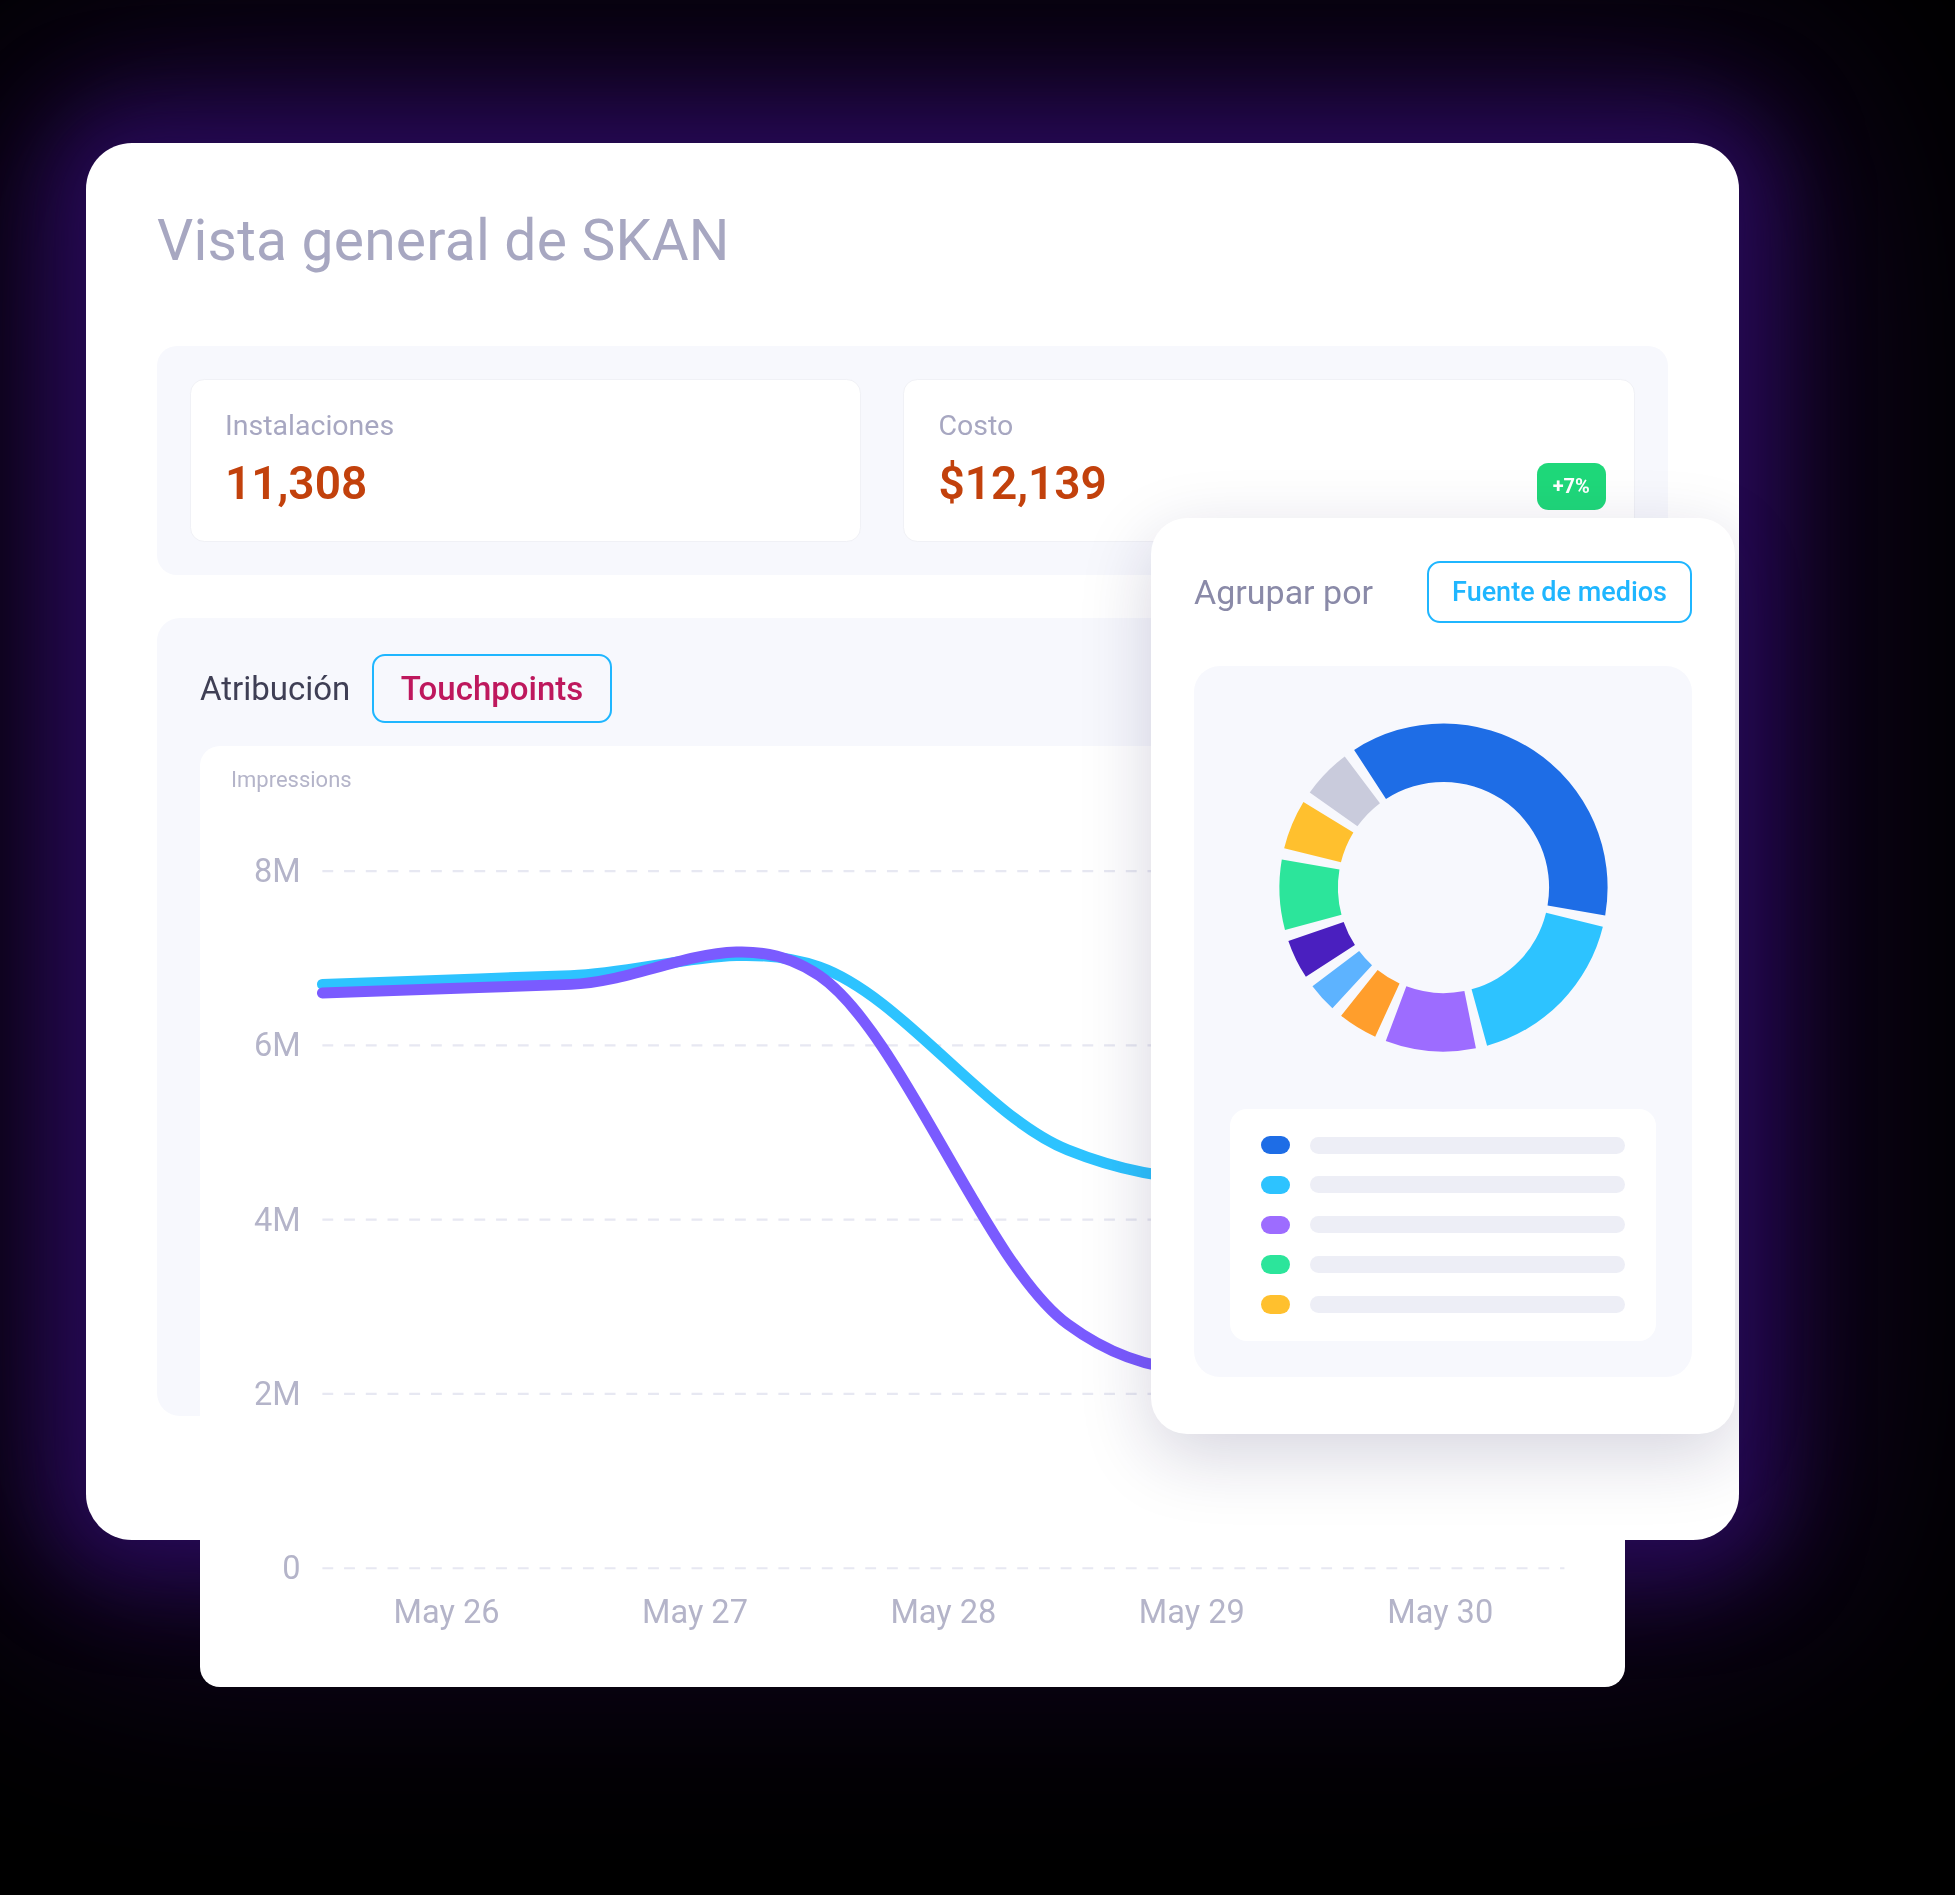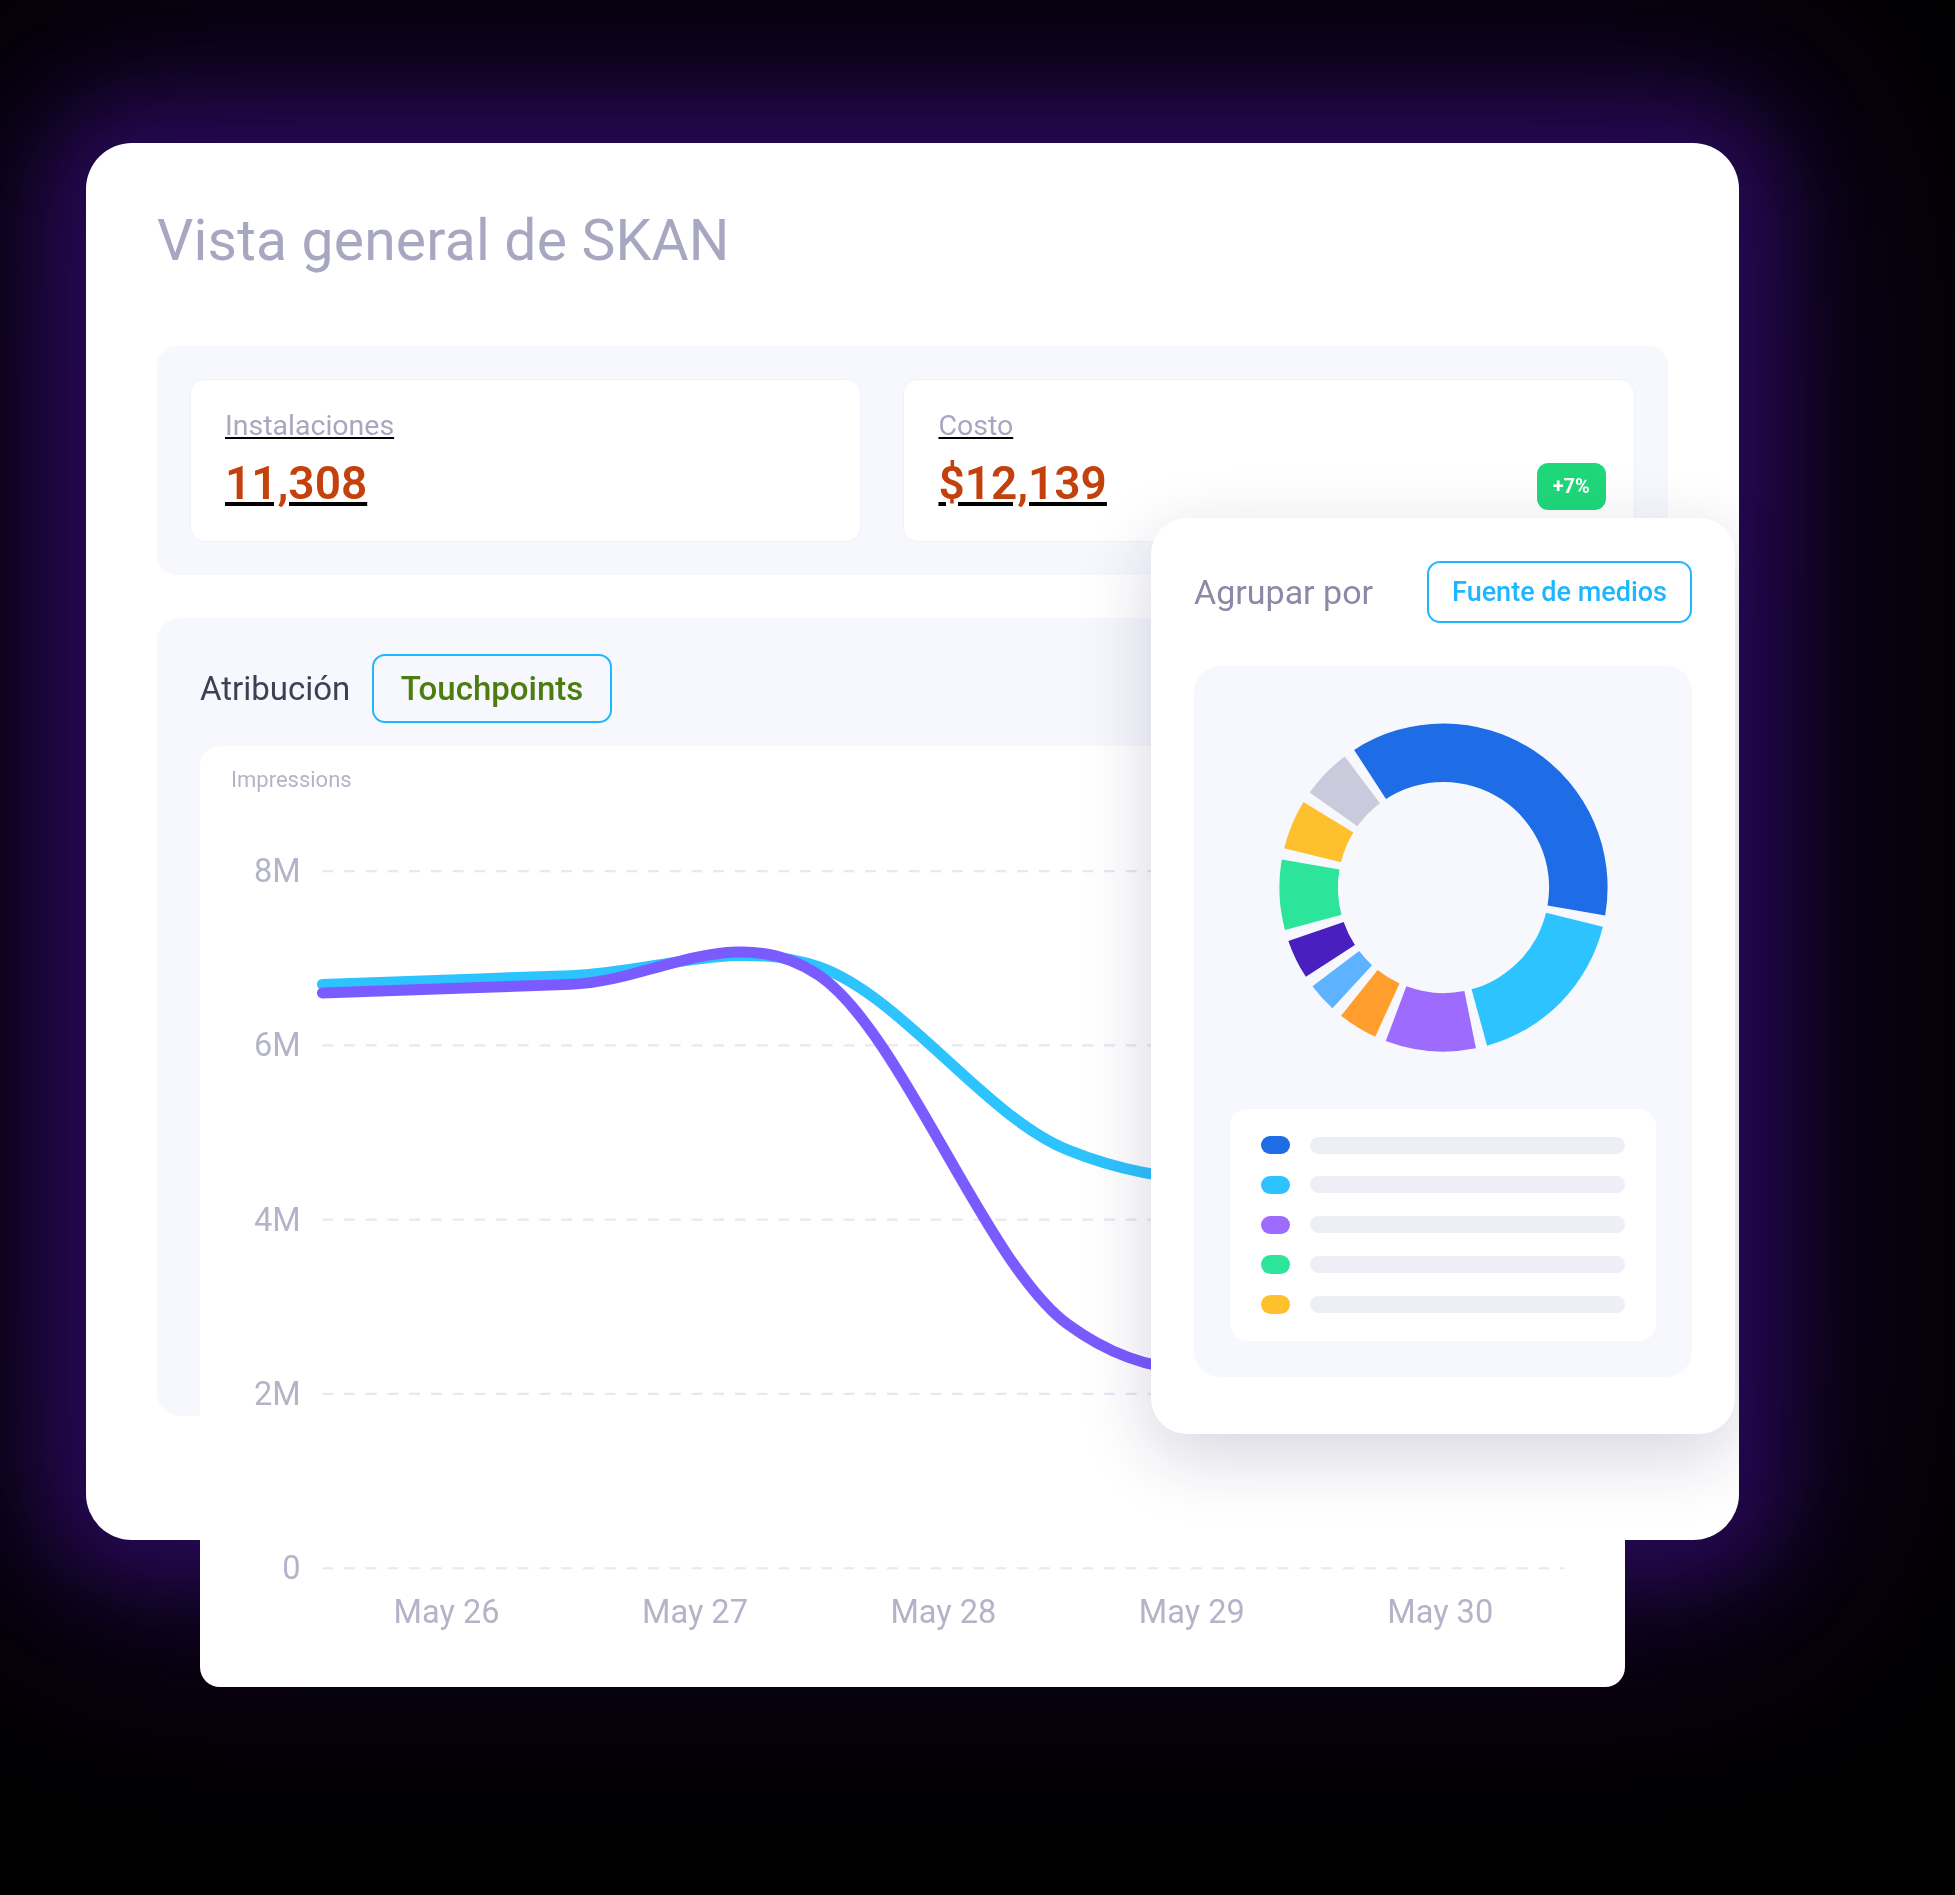--- a/index.html
+++ b/index.html
@@ -34,21 +34,20 @@
     letter-spacing: 0.2px;
   }
 
   .metrics-bar {
     background: #F7F8FD;
     border-radius: 20px;
     padding: 33px 33px;
     display: flex;
     gap: 42px;
     margin-bottom: 43px;
-    text-decoration: underline;
   }
 
   .metric-card {
     background: #ffffff;
     border-radius: 14.3px;
     padding: 28.5px 34px 31px 34px;
     flex: 1;
     border: 0.7px solid #F0F1F6;
     position: relative;
   }
@@ -98,21 +97,21 @@
     gap: 21.4px;
     margin-bottom: 23px;
   }
   .tab {
     font-size: 33px;
     font-weight: 400;
     color: #3F3F55;
     padding: 2.9px 0;
   }
   .tab.pill {
-    color: #4d7c0f;
+    color: #be185d;
     border: 2.1px solid #1FB6FF;
     border-radius: 13px;
     padding: 13px 27px;
     font-weight: 500;
   }
 
   .chart-area {
     background: #ffffff;
     flex: 1;
     border-radius: 20px;

